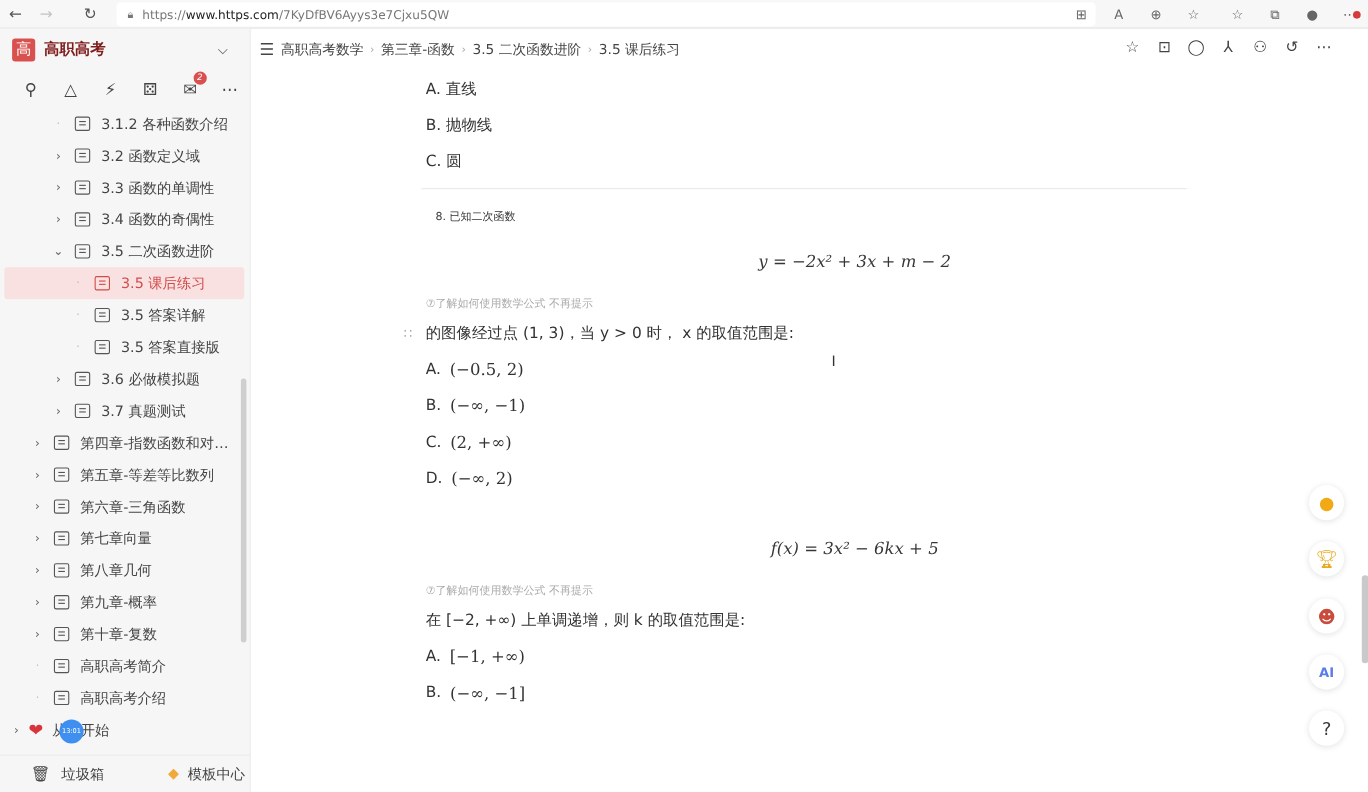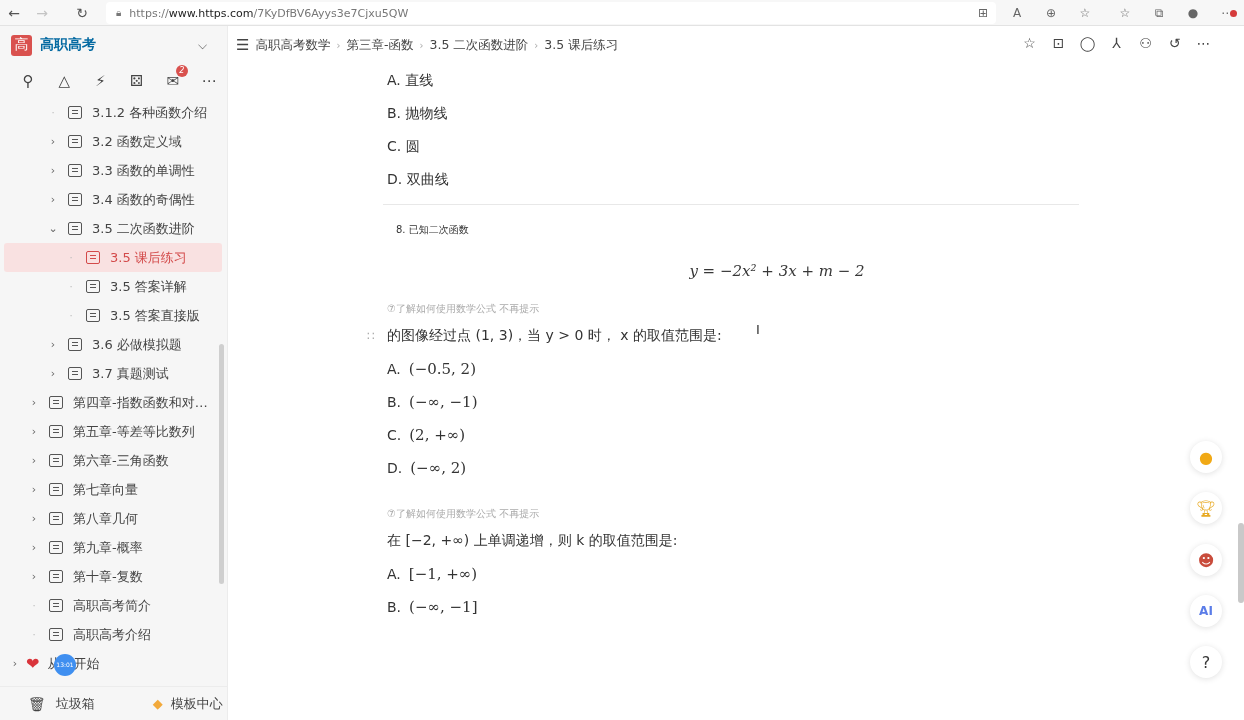--- a/index.html
+++ b/index.html
@@ -9,21 +9,21 @@
 .nav-btn.dim{color:#c4c4c4}
 .urlbox{position:absolute;left:106px;top:2px;width:890px;height:22px;background:#fff;border-radius:4px;display:flex;align-items:center;padding-left:10px;font-size:11px;color:#777}
 .urlbox .lock{font-size:10px;margin-right:8px;color:#777}
 .urlbox .dom{color:#222}
 .br-icons{position:absolute;right:0;top:0;height:26px;display:flex;align-items:center}
 .br-icons span{width:34px;text-align:center;font-size:12px;color:#666;position:relative}
 .br-icons .reddot{position:absolute;right:7px;top:4px;width:7px;height:7px;background:#d53b3b;border-radius:50%}
 .sidebar{position:absolute;left:0;top:26px;width:228px;height:694px;background:#f6f6f6;border-right:1px solid #ececec}
 .ws{height:38px;display:flex;align-items:center;padding-left:11px}
 .ws-logo{width:21px;height:21px;background:#d9514e;color:#fff;font-size:14px;display:flex;align-items:center;justify-content:center;border-radius:3px}
-.ws-name{margin-left:8px;font-size:14px;color:#0369a1;font-weight:bold}
+.ws-name{margin-left:8px;font-size:14px;color:#7f1d1d;font-weight:bold}
 .ws-chev{position:absolute;left:198px;top:12px;font-size:12px;color:#555}
 .tools{height:34px;display:flex;align-items:center;padding-left:10px}
 .tools span{width:37px;font-size:15px;color:#444;text-align:center;position:relative}
 .badge{position:absolute;left:21px;top:-7px;background:#d9514e;color:#fff;font-size:8px;width:12px;height:12px;border-radius:50%;line-height:12px}
 .tree{position:absolute;top:98px;left:0;width:228px}
 .ti{height:29px;display:flex;align-items:center;font-size:13px;color:#444;position:relative;white-space:nowrap;overflow:hidden}
 .ti .arr{width:14px;text-align:center;font-size:11px;color:#666}
 .ti .dot{width:14px;text-align:center;font-size:10px;color:#bbb}
 .ti .doc{width:14px;height:13px;border:1.3px solid #555;border-radius:2px;margin:0 10px 0 8px;position:relative;flex-shrink:0}
 .ti .doc:before{content:"";position:absolute;left:3px;top:3px;width:6px;border-top:1.3px solid #555}
@@ -230,21 +230,20 @@
     <span>⚇</span>
     <span>↺</span>
     <span>⋯</span>
   </div>
 </div>
 
 <div class="content">
   <div class="opt">A. 直线</div>
   <div class="opt">B. 抛物线</div>
   <div class="opt">C. 圆</div>
-  <div class="opt">D. 双曲线</div>
   <div class="divider"></div>
 
   <div class="qtitle">8.  已知二次函数</div>
   <div class="formula">
       <span class="math">y = −2x² + 3x + m − 2</span>
     </div>
   <div class="hint">⑦了解如何使用数学公式  不再提示</div>
   <div class="stem">
       <span class="grip">∷</span>
       <span>的图像经过点 (1, 3)，当 y &gt; 0 时， x 的取值范围是:</span>
@@ -260,20 +259,23 @@
   <div class="opt">
       <span>C.</span>
       <span class="mn">(2, +∞)</span>
     </div>
   <div class="opt">
       <span>D.</span>
       <span class="mn">(−∞, 2)</span>
     </div>
 
   <div style="height:20px"></div>
+  <div class="formula">
+      <span class="math">f(x) = 3x² − 6kx + 5</span>
+    </div>
   <div class="hint">⑦了解如何使用数学公式  不再提示</div>
   <div class="stem">在 [−2, +∞) 上单调递增，则 k 的取值范围是:</div>
   <div class="opt">
       <span>A.</span>
       <span class="mn">[−1, +∞)</span>
     </div>
   <div class="opt">
       <span>B.</span>
       <span class="mn">(−∞, −1]</span>
     </div>

